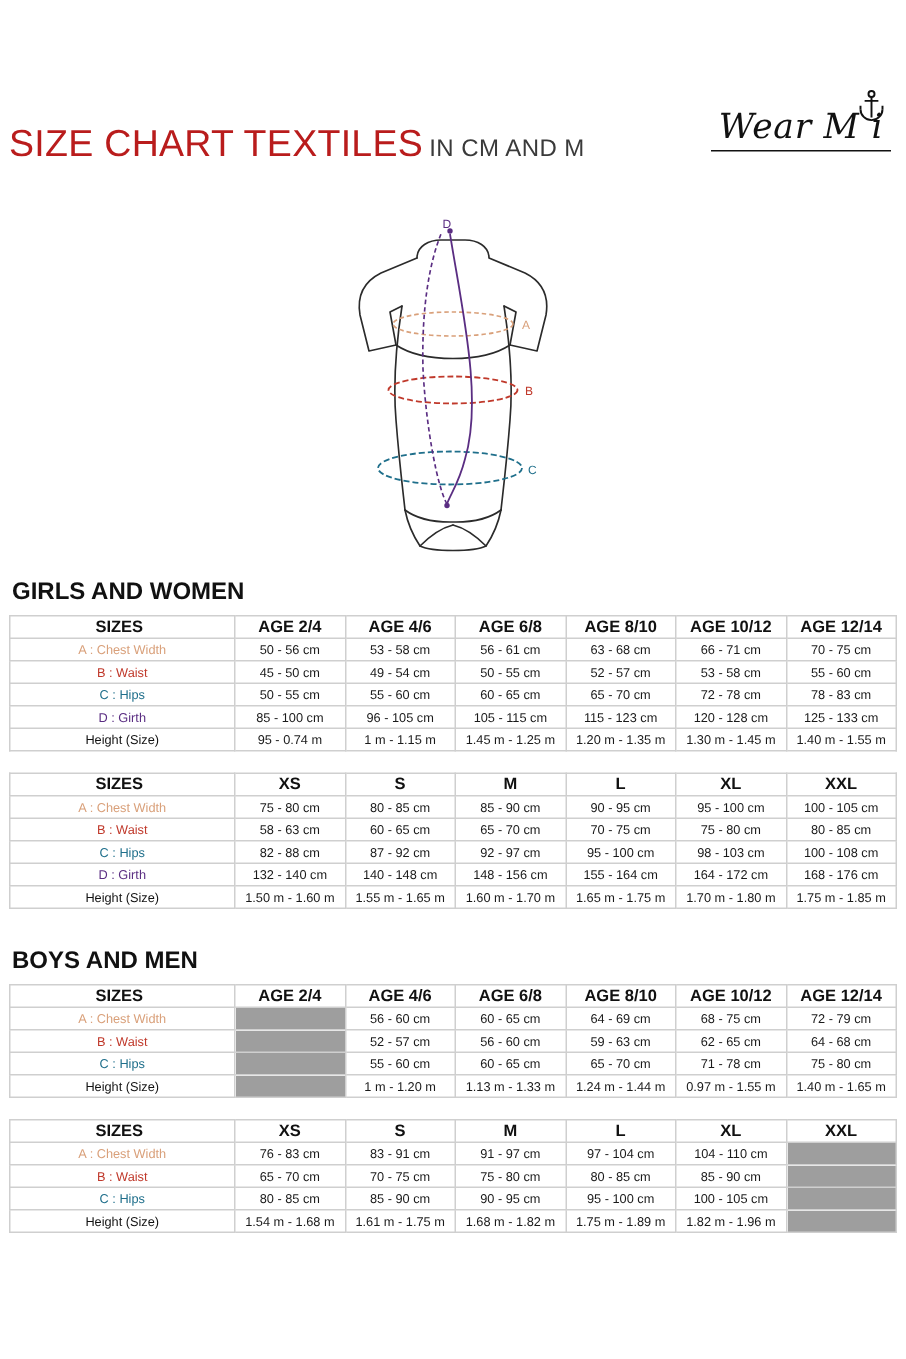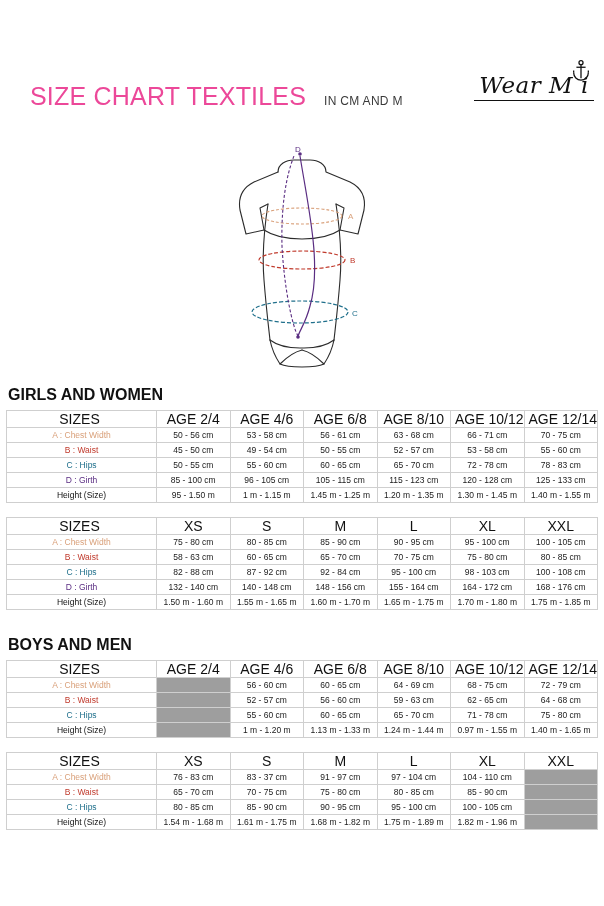--- a/index.html
+++ b/index.html
@@ -33,28 +33,27 @@
     position: absolute;
     left: 0;
     top: 10px;
     display: flex;
     align-items: baseline;
     white-space: nowrap;
   }
   .title-main {
     font-size: 25px;
     letter-spacing: 0.2px;
-    color: #ec4899;
+    color: #b91c1c;
     font-weight: 400;
-    margin-left: 24px;
   }
   .title-sub {
-    font-size: 12px;
+    font-size: 16px;
     color: #3a3a3a;
-    margin-left: 18px;
+    margin-left: 4px;
     letter-spacing: 0.3px;
   }
   .brand {
     position: absolute;
     right: 4px;
     top: 0px;
     text-align: center;
   }
   .brand-name {
     font-family: "DejaVu Serif", serif;
@@ -108,22 +107,22 @@
     border: 1px solid #cfcfcf;
     height: 14px;
     padding: 0 4px;
     text-align: center;
     vertical-align: middle;
     font-weight: normal;
     white-space: nowrap;
     overflow: hidden;
   }
   table.size-table th {
-    font-weight: normal;
-    font-size: 14px;
+    font-weight: bold;
+    font-size: 11px;
     color: #111;
   }
   td.rowlabel, th.rowlabel {
     text-align: left;
     font-weight: bold;
     padding-left: 5px;
     font-size: 8.5px;
   }
   th.rowlabel.center { text-align: center; padding-left: 0; }
   .c-chest { color: #d9a07a; }
@@ -259,21 +258,21 @@
           <td class="rowlabel c-girth">D : Girth</td>
           <td>85 - 100 cm</td>
           <td>96 - 105 cm</td>
           <td>105 - 115 cm</td>
           <td>115 - 123 cm</td>
           <td>120 - 128 cm</td>
           <td>125 - 133 cm</td>
         </tr>
         <tr>
           <td class="rowlabel c-height">Height (Size)</td>
-          <td>95 - 1.50 m</td>
+          <td>95 - 0.74 m</td>
           <td>1 m - 1.15 m</td>
           <td>1.45 m - 1.25 m</td>
           <td>1.20 m - 1.35 m</td>
           <td>1.30 m - 1.45 m</td>
           <td>1.40 m - 1.55 m</td>
         </tr>
       </tbody>
     </table>
 
     <div class="gap-md"></div>
@@ -315,21 +314,21 @@
           <td>60 - 65 cm</td>
           <td>65 - 70 cm</td>
           <td>70 - 75 cm</td>
           <td>75 - 80 cm</td>
           <td>80 - 85 cm</td>
         </tr>
         <tr>
           <td class="rowlabel c-hips">C : Hips</td>
           <td>82 - 88 cm</td>
           <td>87 - 92 cm</td>
-          <td>92 - 84 cm</td>
+          <td>92 - 97 cm</td>
           <td>95 - 100 cm</td>
           <td>98 - 103 cm</td>
           <td>100 - 108 cm</td>
         </tr>
         <tr>
           <td class="rowlabel c-girth">D : Girth</td>
           <td>132 - 140 cm</td>
           <td>140 - 148 cm</td>
           <td>148 - 156 cm</td>
           <td>155 - 164 cm</td>
@@ -435,21 +434,21 @@
           <th>M</th>
           <th>L</th>
           <th>XL</th>
           <th>XXL</th>
         </tr>
       </thead>
       <tbody>
         <tr>
           <td class="rowlabel c-chest">A : Chest Width</td>
           <td>76 - 83 cm</td>
-          <td>83 - 37 cm</td>
+          <td>83 - 91 cm</td>
           <td>91 - 97 cm</td>
           <td>97 - 104 cm</td>
           <td>104 - 110 cm</td>
           <td class="blocked"></td>
         </tr>
         <tr>
           <td class="rowlabel c-waist">B : Waist</td>
           <td>65 - 70 cm</td>
           <td>70 - 75 cm</td>
           <td>75 - 80 cm</td>

